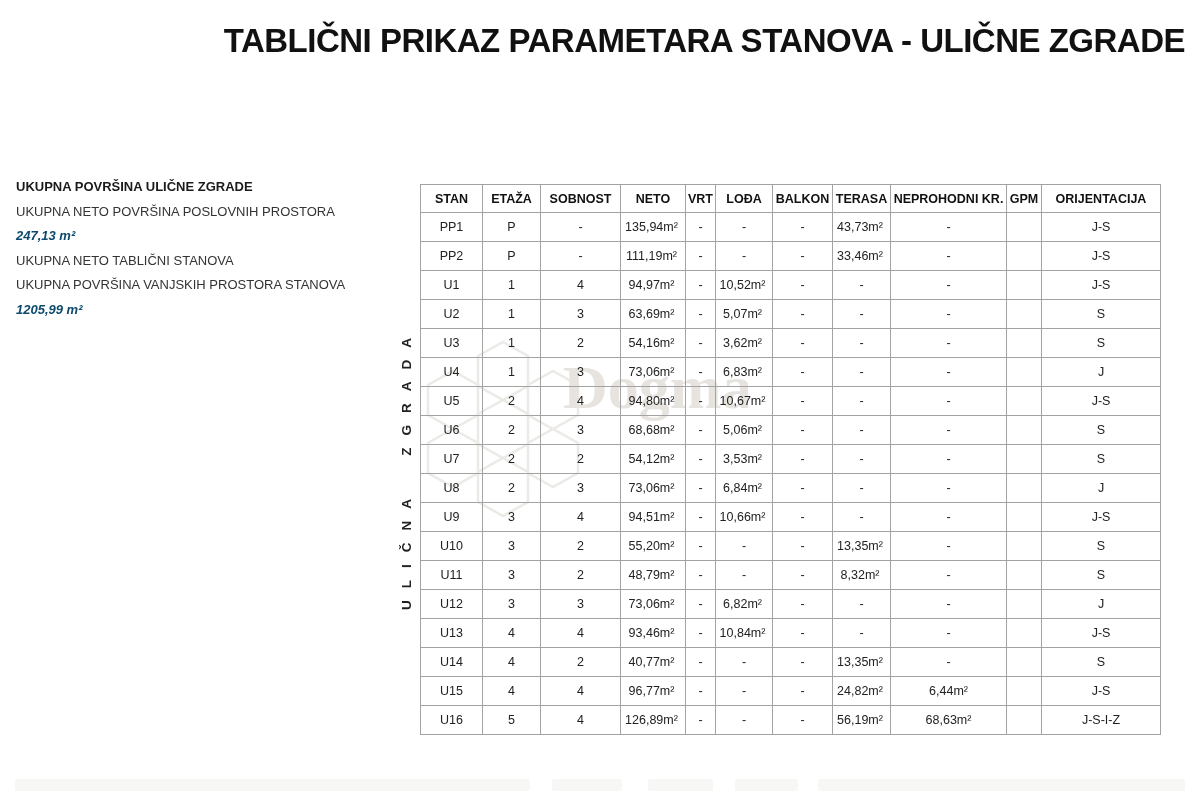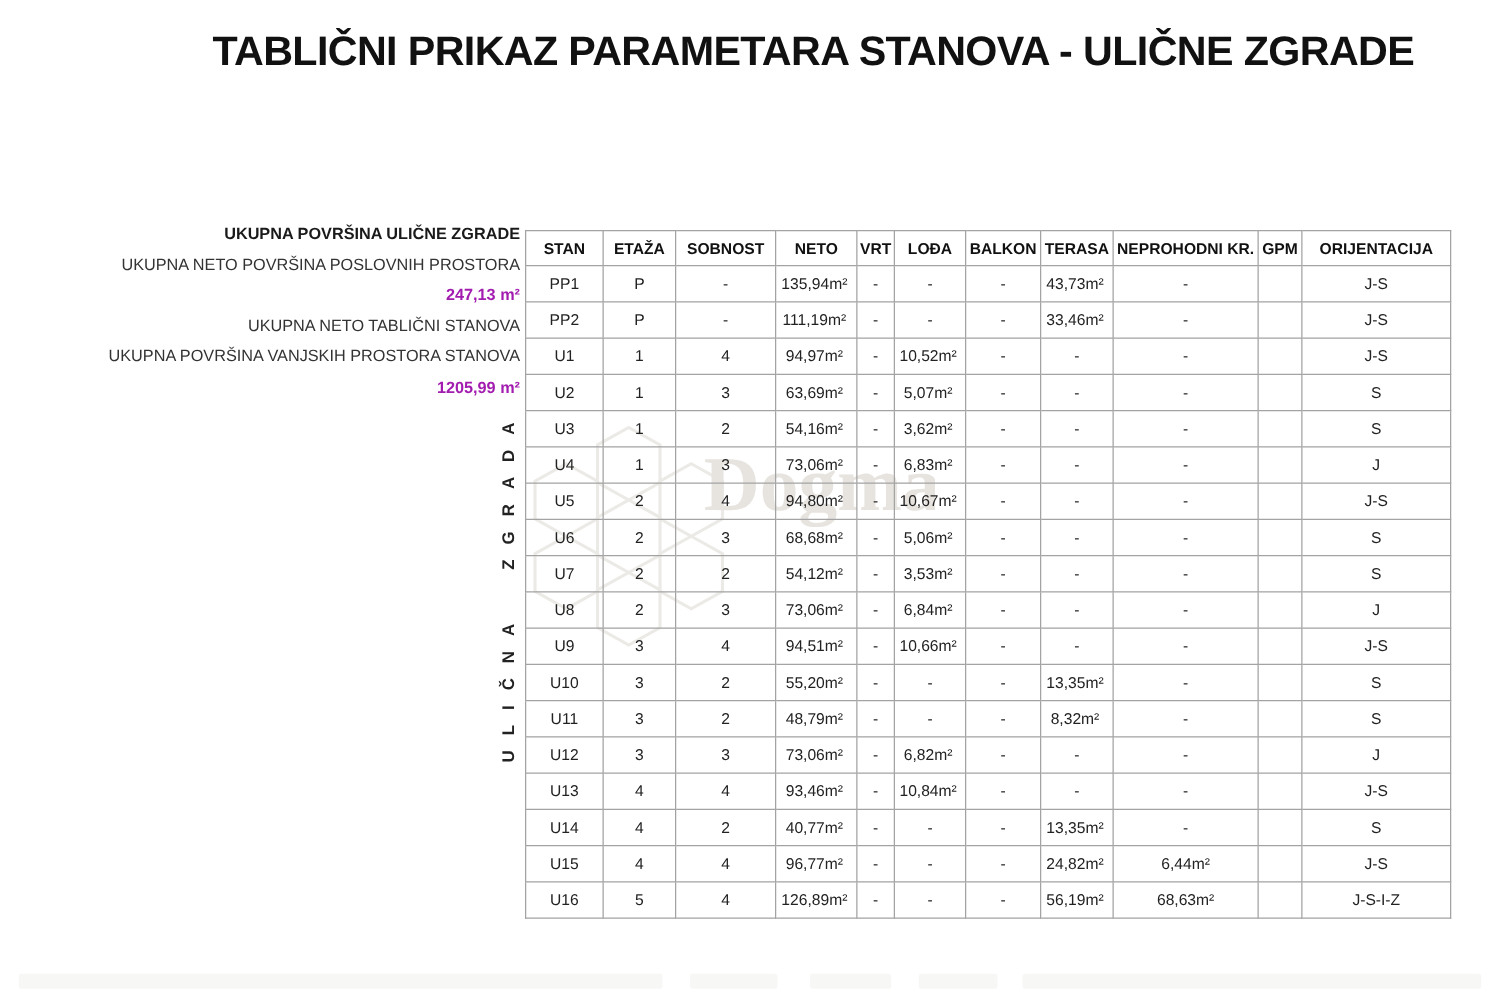--- a/index.html
+++ b/index.html
@@ -3,31 +3,31 @@
 <meta charset="utf-8">
 <style>
   * { margin: 0; padding: 0; box-sizing: border-box; }
   html, body { background: #ffffff; }
   body {
     width: 1200px; height: 794px; position: relative; overflow: hidden;
     font-family: "Liberation Sans", sans-serif; color: #1c1c1c;
   }
   .page-title {
     position: absolute; top: 22px; left: 170px; width: 1015px;
-    text-align: left; font-size: 33px; font-weight: bold;
+    text-align: right; font-size: 33px; font-weight: bold;
     letter-spacing: -0.5px; color: #111; white-space: nowrap;
   }
   
   .summary {
     position: absolute; left: 16px; top: 177px; width: 400px;
     font-size: 13px; color: #333;
   }
-  .summary .line { height: 24.5px; line-height: 20px; white-space: nowrap; text-align: right; }
+  .summary .line { height: 24.5px; line-height: 20px; white-space: nowrap; }
   .summary .head { font-weight: bold; color: #1a1a1a; }
-  .summary .val  { font-weight: bold; color: #a21caf; }
+  .summary .val  { font-weight: bold; color: #0c4a6e; font-style: italic; }
   
   .vlabel {
     position: absolute; left: 234px; top: 458px; width: 350px; height: 20px;
     transform: rotate(-90deg); transform-origin: center;
     text-align: center; font-size: 13.5px; font-weight: bold;
     letter-spacing: 12px; word-spacing: 16px; color: #222; white-space: nowrap;
   }
   
   .watermark { position: absolute; left: 418px; top: 330px; z-index: 0; }
   .watermark text {

